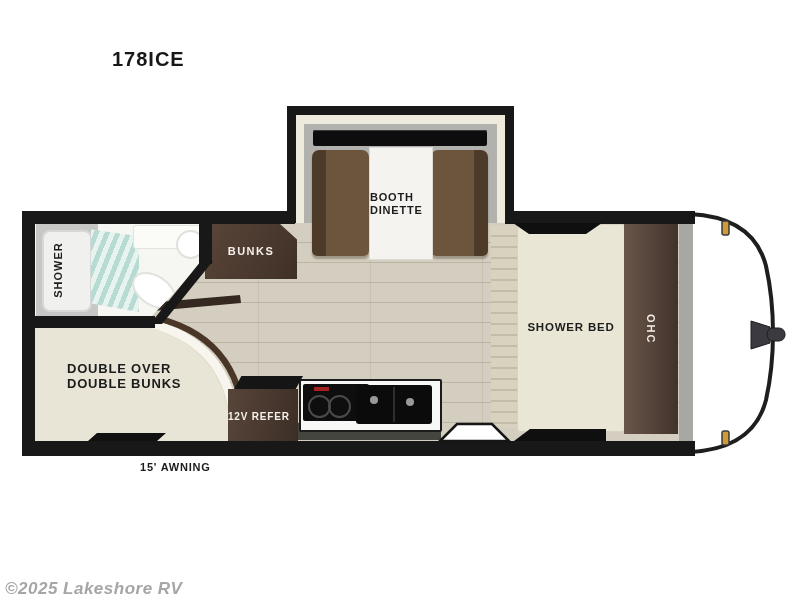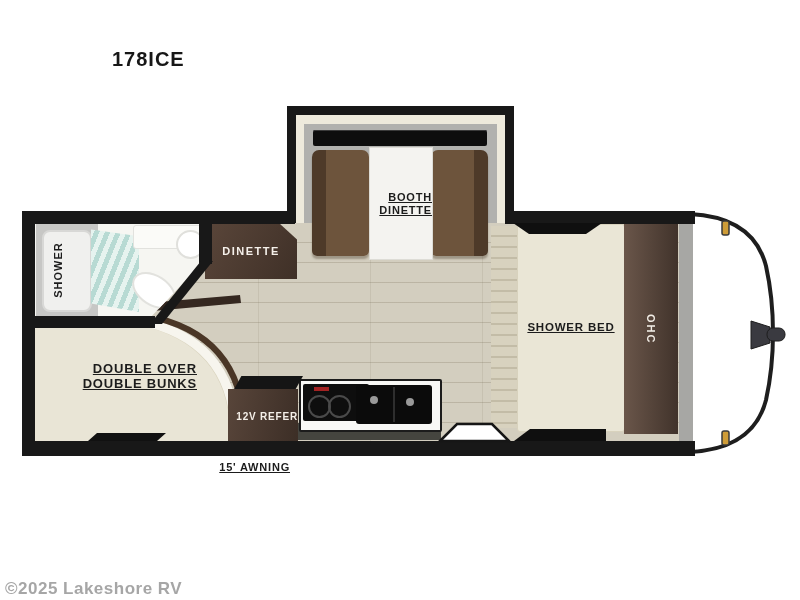--- a/index.html
+++ b/index.html
@@ -2,27 +2,26 @@
 <html><head>
 <meta charset="utf-8">
 <style>
   html,body{margin:0;padding:0;background:#ffffff;}
   #canvas{
     position:relative;width:800px;height:600px;background:#ffffff;overflow:hidden;
     font-family:"Liberation Sans", sans-serif;
   }
   .abs{position:absolute;}
   .lbl{
-    font-weight:700;color:#1c1c1c;letter-spacing:.8px;text-align:right;
+    font-weight:700;color:#1c1c1c;letter-spacing:.8px;text-align:left;
     line-height:1.18;
-    text-decoration:underline;
   }
   
   #model-title{left:94px;top:48px;font-size:20px;font-weight:600;letter-spacing:1px;color:#171717;margin-left:18px;}
-  #watermark{left:5px;top:579px;font-size:17px;font-weight:700;color:#a6a6a6;letter-spacing:.5px;}
+  #watermark{left:5px;top:579px;font-size:17px;font-weight:700;font-style:italic;color:#a6a6a6;letter-spacing:.5px;}
   #awning-label{left:140px;top:461px;width:150px;font-size:11px;}
   
   #main-floor{
     left:34px;top:222px;width:648px;height:221px;background-color:#d3cebf;
     background-image:
       repeating-linear-gradient(180deg, rgba(125,115,92,.28) 0px, rgba(125,115,92,.28) 1px, transparent 1px, transparent 20px),
       repeating-linear-gradient(90deg, rgba(125,115,92,.14) 0px, rgba(125,115,92,.14) 1px, transparent 1px, transparent 112px);
   }
   
   #slideout-frame{left:287px;top:106px;width:227px;height:117px;background:#181818;}
@@ -90,21 +89,21 @@
   #cooktop-brand{left:11px;top:3px;width:15px;height:4px;background:#a32222;}
   #cooktop-dot{left:56px;top:3px;width:3px;height:3px;background:#dddddd;border-radius:50%;}
   #sink{left:356px;top:385px;width:76px;height:39px;background:#0b0b0b;border-radius:3px;}
   #sink-divider{left:37px;top:2px;width:2px;height:35px;background:#2e2e2e;}
   .faucet{position:absolute;width:8px;height:8px;background:#9a9a9a;border-radius:50%;}
   #faucet-1{left:14px;top:11px;}
   #faucet-2{left:50px;top:13px;}
   #refer-top{left:233px;top:376px;width:70px;height:15px;background:#151515;clip-path:polygon(12% 0,100% 0,88% 100%,0 100%);}
   #refer{
     left:228px;top:389px;width:70px;height:54px;background:linear-gradient(100deg,#58453a,#3c2e26);
-    display:flex;align-items:center;justify-content:flex-end;
+    display:flex;align-items:center;justify-content:flex-start;
   }
   #refer-label{color:#f4efe8;font-size:10px;font-weight:700;letter-spacing:.8px;white-space:nowrap;}
   
   #bunks-label{left:67px;top:361px;width:130px;font-size:13px;}
   svg{display:block;}
 </style>
 </head>
 <body>
 
 <div id="canvas">
@@ -141,21 +140,21 @@
     <div class="abs" id="shower-glass"></div>
     <div class="abs" id="bath-vanity"></div>
     <div class="abs" id="bath-sink"></div>
     <div class="abs" id="toilet"></div>
     <div class="abs" id="shower-label">
       <span>SHOWER</span>
     </div>
   </div>
 
   <div class="abs" id="pantry">
-    <div id="pantry-label">DINETTE</div>
+    <div id="pantry-label">BUNKS</div>
   </div>
 
   <div class="abs" id="bed-steps"></div>
   <div class="abs" id="queen-bed">
     <div class="lbl" id="queen-bed-label">SHOWER BED</div>
   </div>
   <div class="abs" id="ohc">
     <div id="ohc-label">OHC</div>
   </div>
   <div class="abs" id="front-interior-strip"></div>

